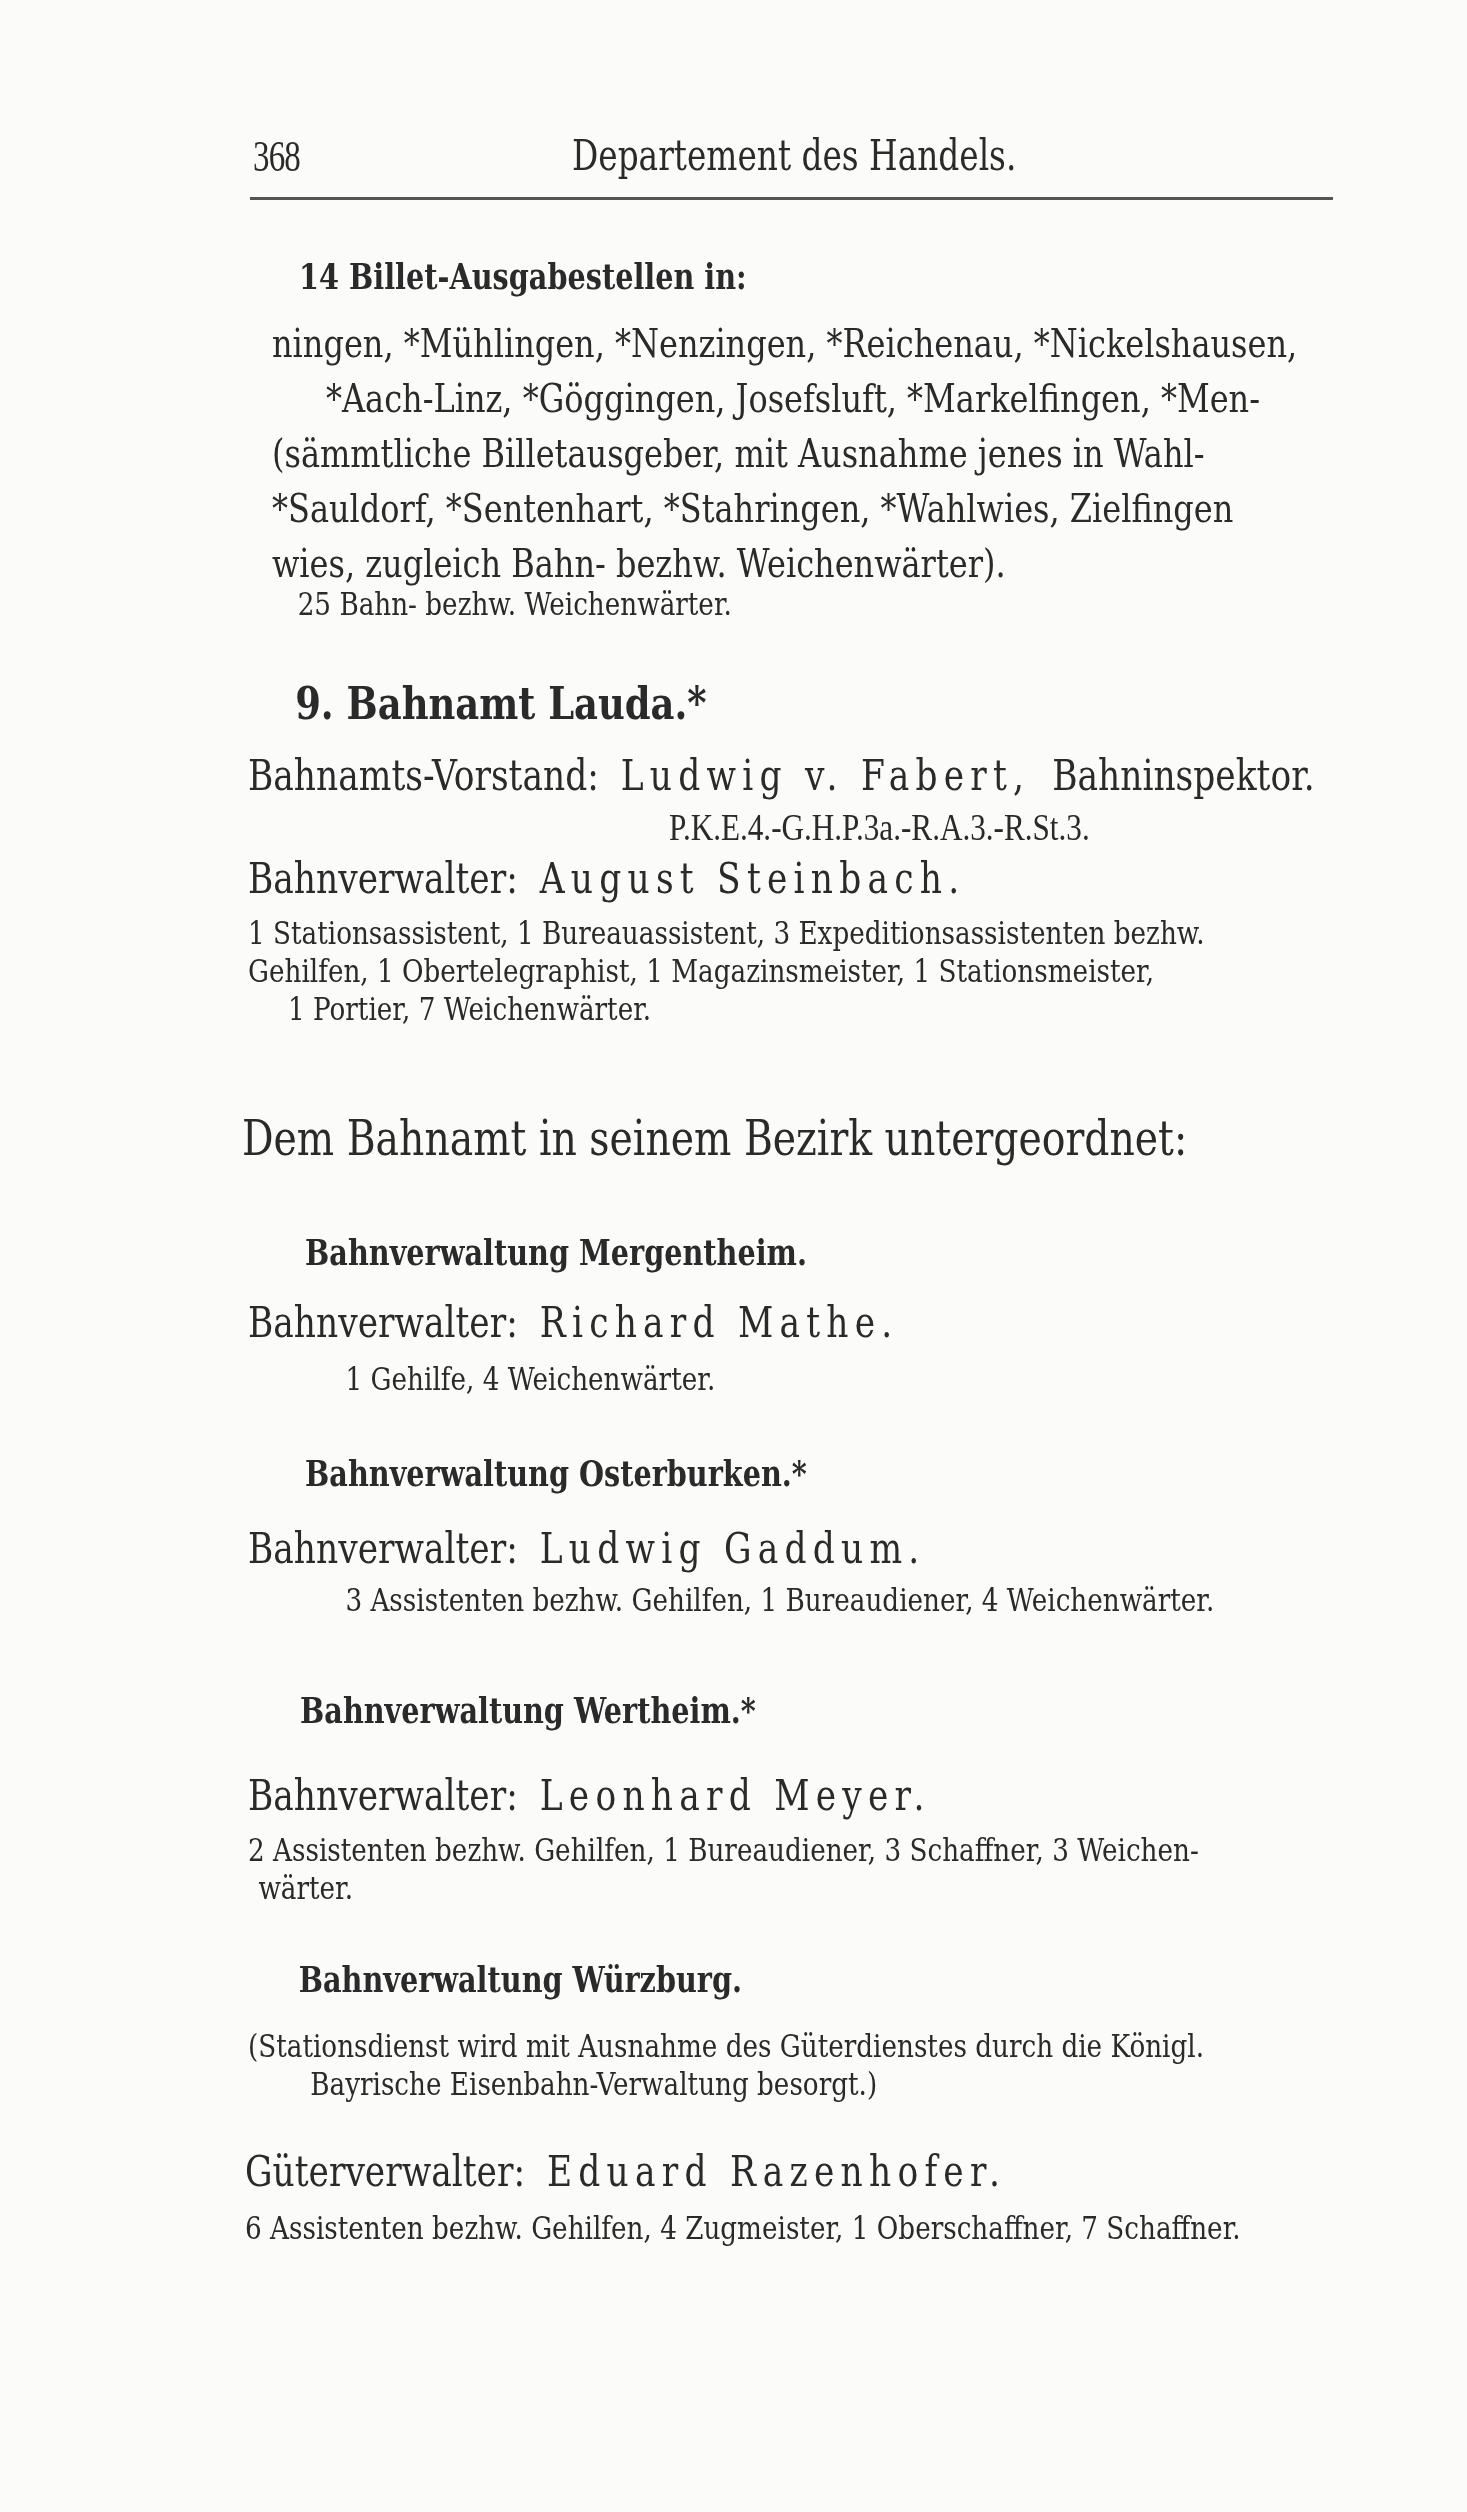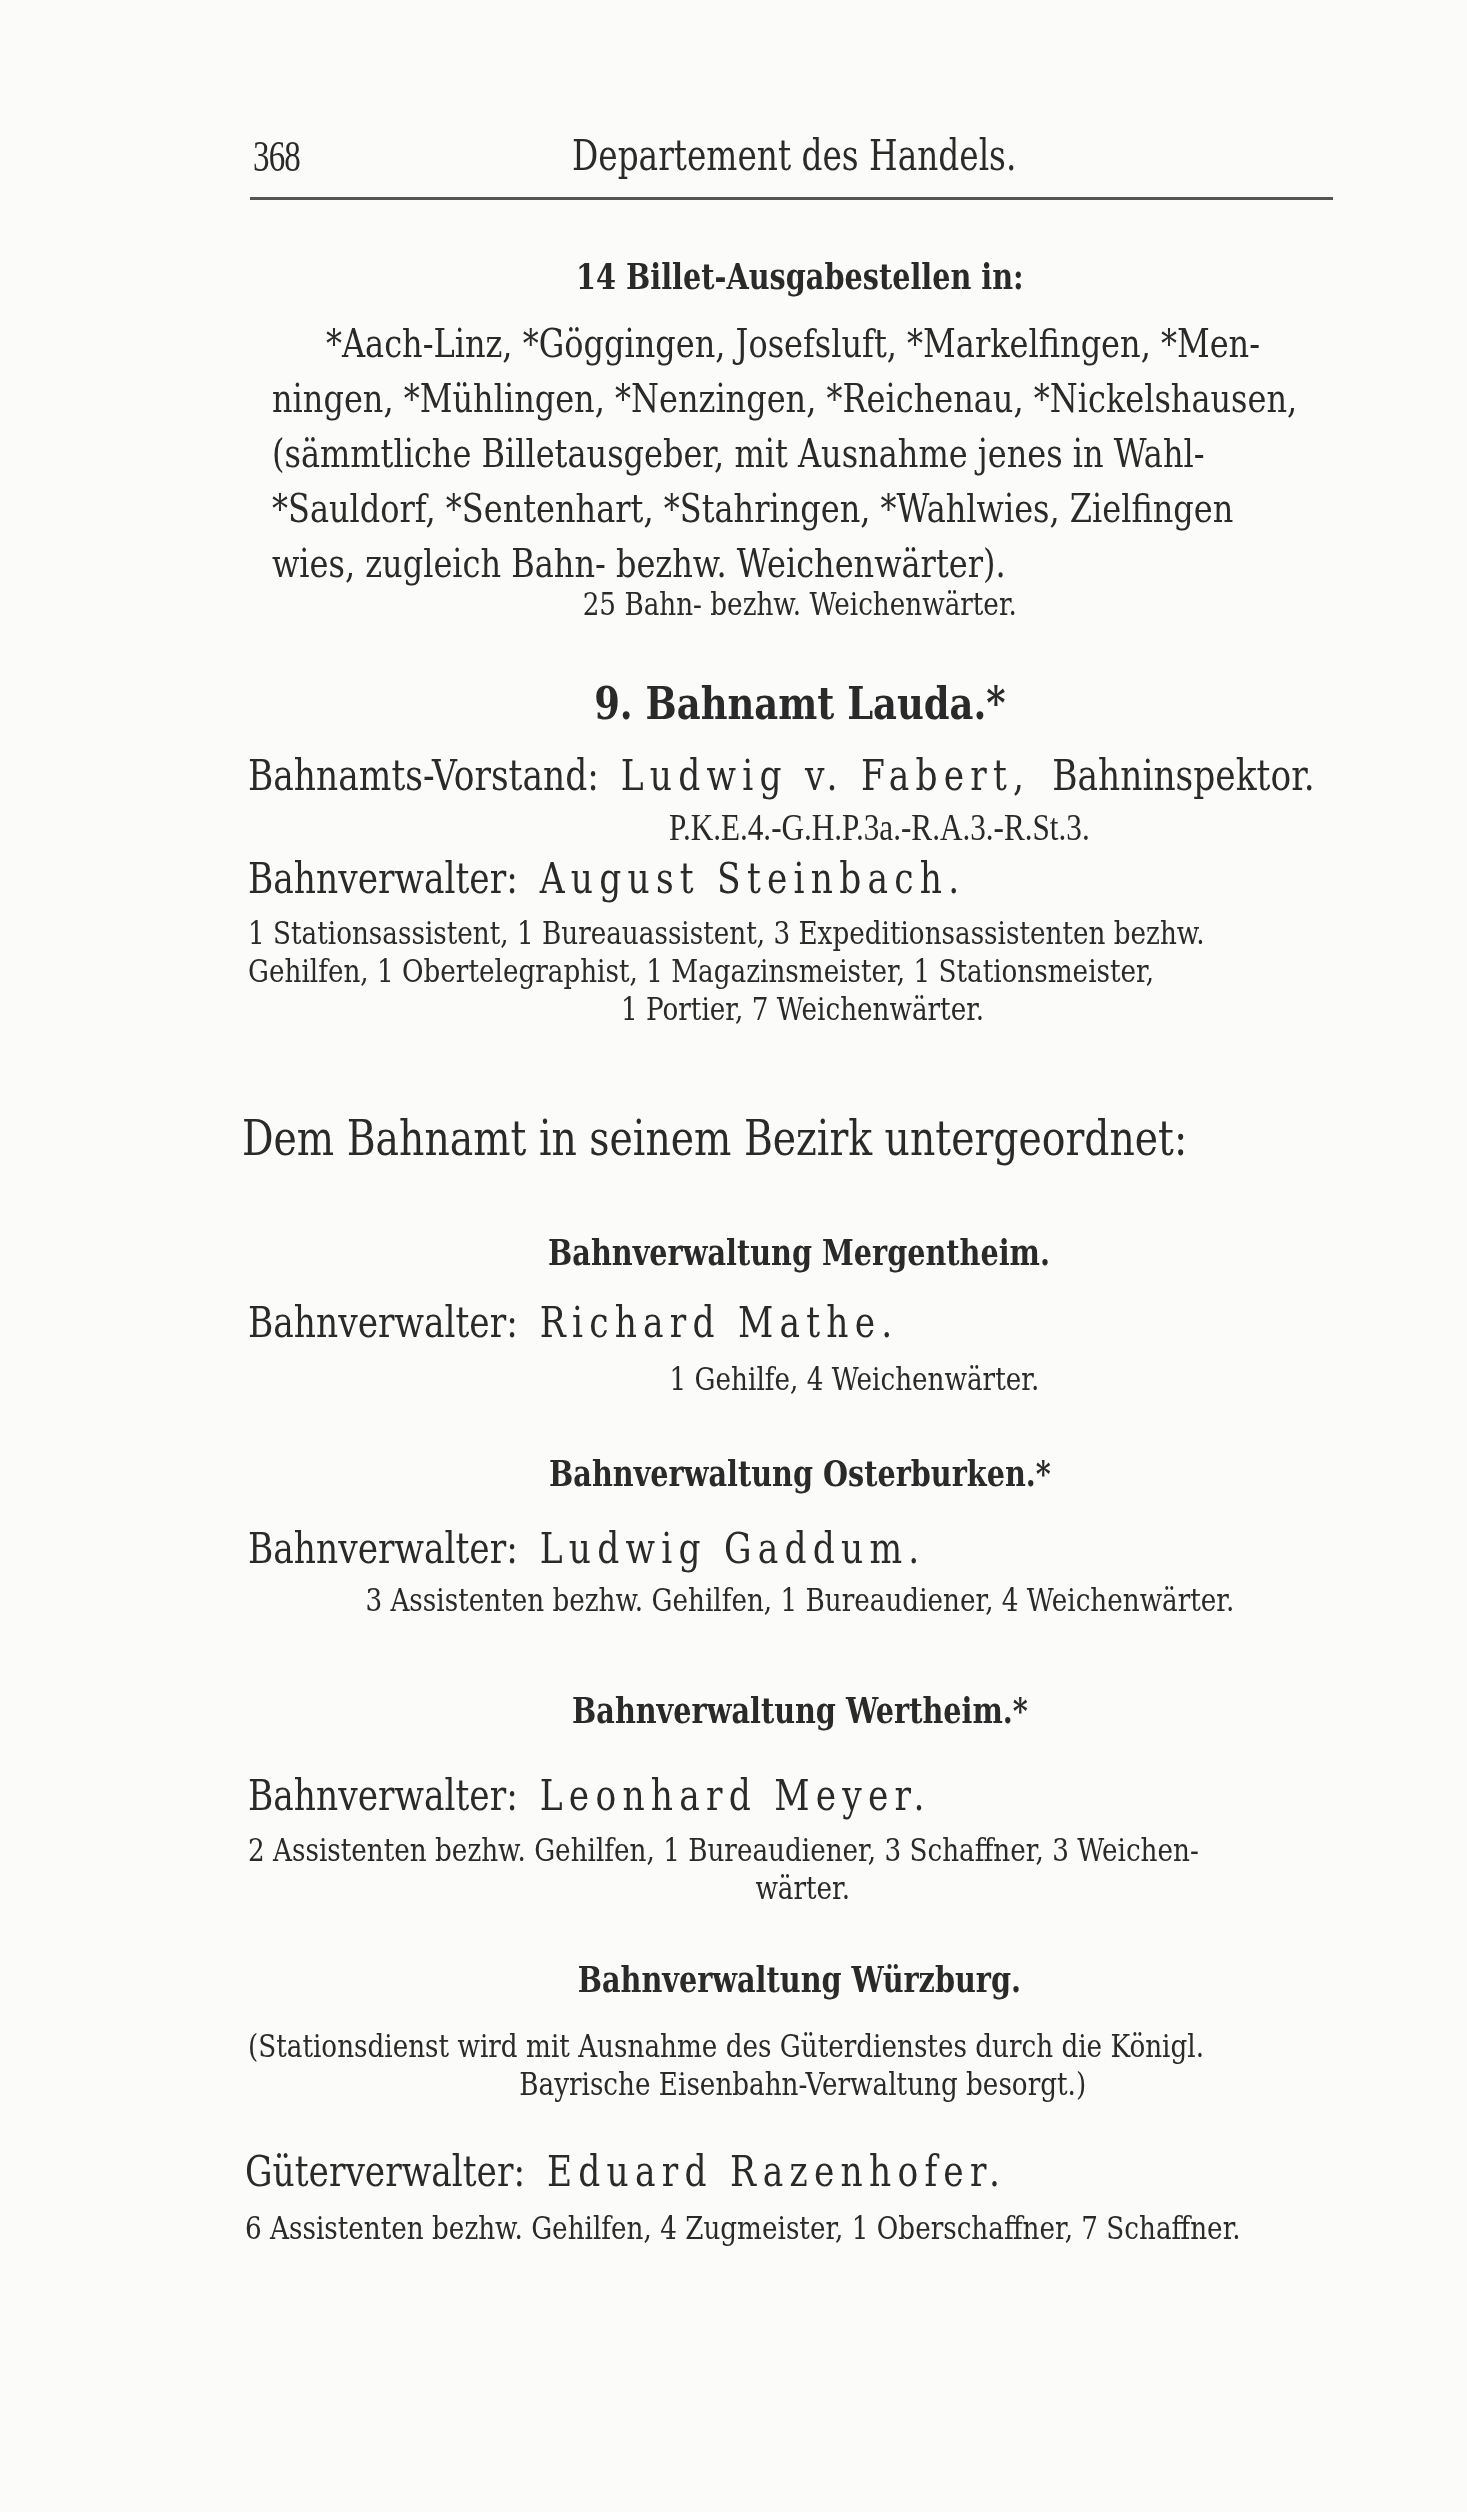--- a/index.html
+++ b/index.html
@@ -33,21 +33,21 @@
       position: absolute; left: 324px; top: 0;
       font-size: 42px;
       transform: scaleX(0.78); transform-origin: left top;
       white-space: nowrap;
     }
     .header-rule {
       position: absolute; left: 250px; top: 197px;
       width: 1083px; height: 3.3px; background: #555;
     }
     .block { position: absolute; left: 250px; width: 1099px; }
-    .center { text-align: center; }
+    .center { }
     .cond { display: inline-block; transform: scaleX(0.82); transform-origin: center top; white-space: nowrap; }
     .cond-left { display: inline-block; transform: scaleX(0.82); transform-origin: left top; white-space: nowrap; }
     .sub-heading { font-size: 35px; font-weight: bold; }
     .body-text { font-size: 39px; line-height: 55px; }
     .small-text { font-size: 32px; line-height: 38px; }
     .section-title { font-size: 45px; font-weight: bold; }
     .big-heading { font-size: 48px; }
     .label-line { font-size: 42px; white-space: nowrap; }
     .spaced { letter-spacing: 7.6px; }
     .orders { font-family: "Liberation Serif", serif; font-size: 38px; }
@@ -61,22 +61,22 @@
     <span class="page-number">368</span>
     <span class="running-title">Departement des Handels.</span>
   </div>
   <div class="header-rule"></div>
 
   <div class="block center sub-heading" style="top:256px;">
     <span class="cond">14 Billet-Ausgabestellen in:</span>
   </div>
 
   <div class="block body-text" style="top:316px; left:272px; width:1083px;">
+    <div><span class="cond-left">ningen, *Mühlingen, *Nenzingen, *Reichenau, *Nickelshausen,</span></div>
     <div style="padding-left:54px;"><span class="cond-left">*Aach-Linz, *Göggingen, Josefsluft, *Markelfingen, *Men-</span></div>
-    <div><span class="cond-left">ningen, *Mühlingen, *Nenzingen, *Reichenau, *Nickelshausen,</span></div>
     <div><span class="cond-left">(sämmtliche Billetausgeber, mit Ausnahme jenes in Wahl-</span></div>
     <div><span class="cond-left">*Sauldorf, *Sentenhart, *Stahringen, *Wahlwies, Zielfingen</span></div>
     <div><span class="cond-left">wies, zugleich Bahn- bezhw. Weichenwärter).</span></div>
   </div>
 
   <div class="block center small-text" style="top:585px;">
     <span class="cond">25 Bahn- bezhw. Weichenwärter.</span>
   </div>
 
   <div class="block center section-title" style="top:677px;">

